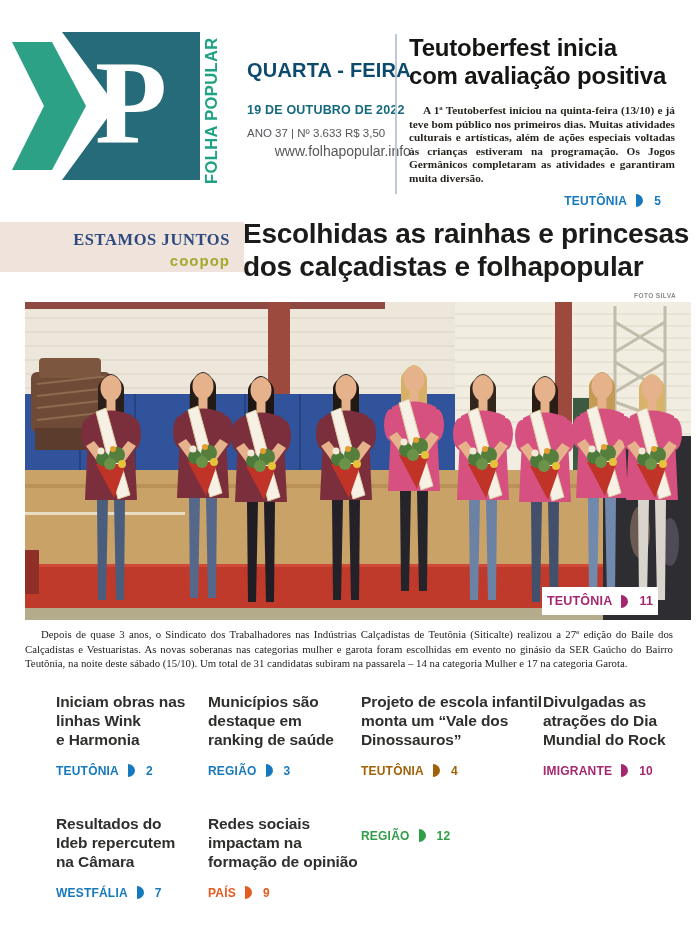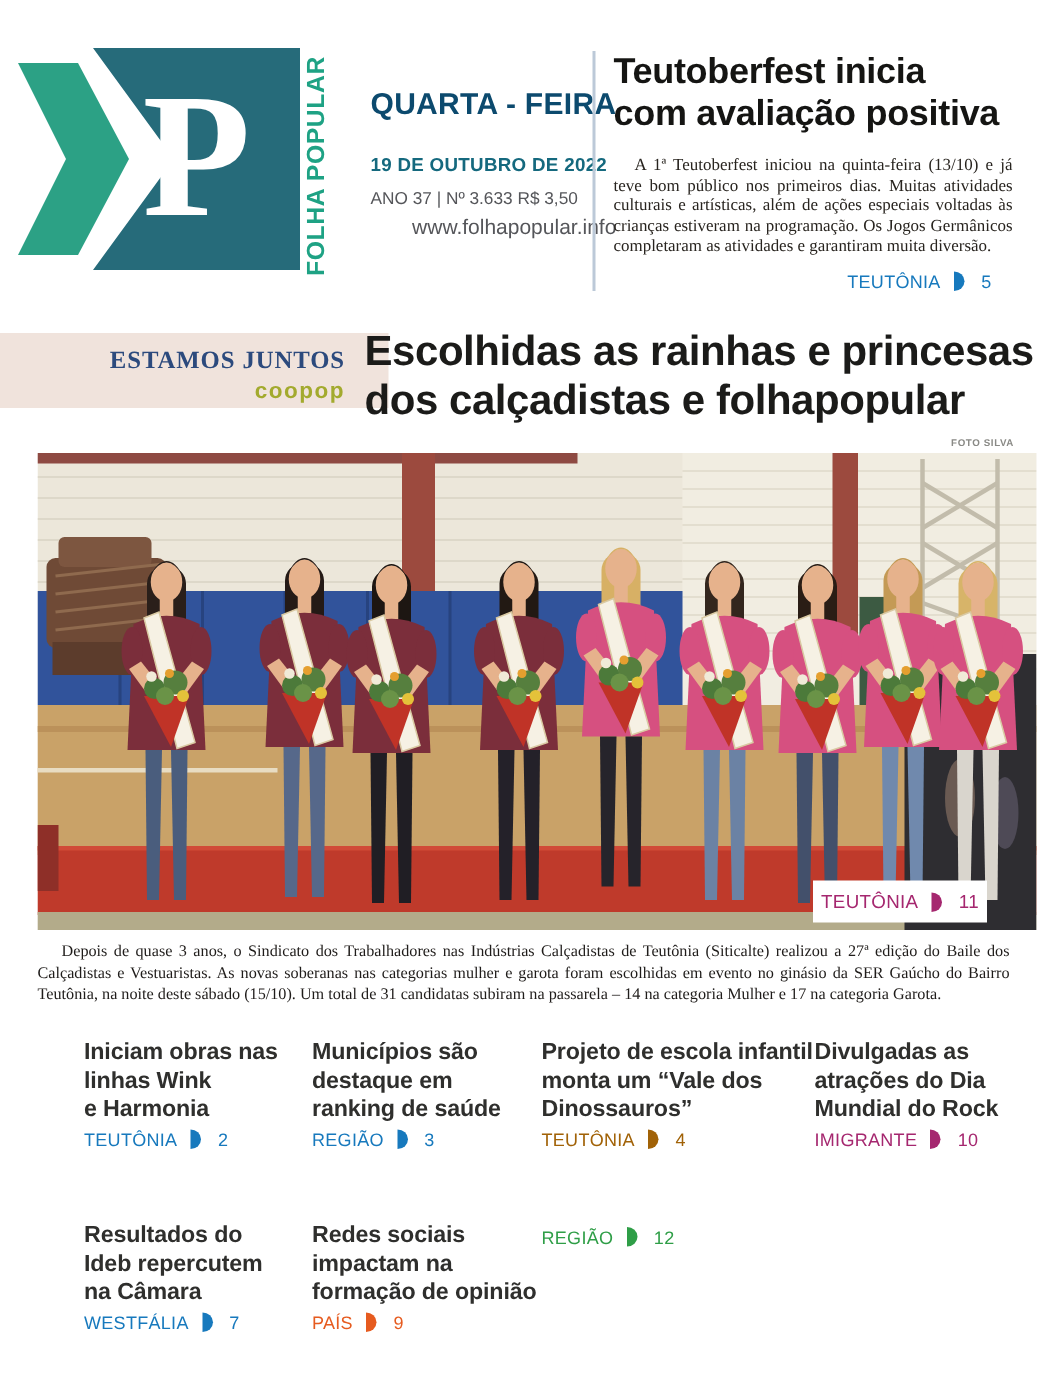--- a/index.html
+++ b/index.html
@@ -14,30 +14,30 @@
   .mh-date .d1{font-weight:bold;font-size:20px;color:#0c4a6e;letter-spacing:.2px;}
   .mh-date .d2{font-weight:bold;font-size:12.5px;color:#15697e;margin-top:24px;letter-spacing:.2px;}
   .mh-date .d3{font-size:11.5px;color:#55565a;margin-top:11px;}
   .mh-date .d4{font-size:14px;color:#55565a;margin-top:5px;text-align:right;}
   .vdiv{position:absolute;left:395px;top:34px;width:1.5px;height:160px;background:#bcc9d8;}
   
   .topstory{position:absolute;left:409px;top:34px;width:272px;}
   .topstory h1{margin:0;font-size:24px;line-height:28px;font-weight:bold;color:#151513;
                white-space:pre-line;letter-spacing:-.2px;}
   .topstory p{margin:14px 0 0 0;font-family:"Liberation Serif",serif;font-size:11.3px;
-              line-height:13.5px;text-align:justify;text-indent:14px;color:#28241f;width:266px;}
+              line-height:13.5px;text-align:justify;text-indent:14px;color:#28241f;width:266px;font-weight:bold;}
   .topstory .slabel{margin-top:9px;text-align:right;padding-right:20px;}
   
-  .slabel{font-weight:normal;font-size:12px;letter-spacing:.2px;}
+  .slabel{font-weight:bold;font-size:12px;letter-spacing:.2px;}
   .slabel .arrow{display:inline-block;width:7px;height:13px;margin:0 11px 0 9px;
                  background:currentColor;border-radius:0 100% 100% 0/0 50% 50% 0;
                  vertical-align:-2px;}
   
   .ad{position:absolute;left:0;top:222px;width:244px;height:50px;background:#f0e3dc;
-      text-align:right;padding-right:15px;}
+      text-align:right;padding-right:0;}
   .ad .l1{font-family:"Liberation Serif",serif;font-weight:bold;font-size:16.5px;
           color:#2c4a7d;margin:8px 14px 0 0;letter-spacing:.6px;}
   .ad .l2{font-weight:bold;font-size:15px;color:#a3aa2e;margin:2px 14px 0 0;letter-spacing:1px;}
   
   .lead-h{position:absolute;left:243px;top:218px;width:453px;margin:0;
           font-size:28px;line-height:32.5px;font-weight:bold;color:#1b1b19;
           white-space:pre-line;letter-spacing:-.3px;}
   .photo-credit{position:absolute;right:20px;top:292px;font-size:6.5px;font-weight:bold;
                 color:#8a8a86;letter-spacing:.4px;}
   .photo-wrap{position:absolute;left:25px;top:302px;width:666px;height:318px;}
@@ -46,21 +46,21 @@
                display:flex;align-items:center;justify-content:center;color:#a5276f;}
   .photo-badge.slabel{font-size:12.5px;}
   .caption{position:absolute;left:25px;top:627px;width:648px;margin:0;
            font-family:"Liberation Serif",serif;font-size:10.8px;line-height:14.6px;
            text-align:justify;text-indent:16px;color:#1f1c1a;}
   
   .teasers{position:absolute;left:56px;top:692px;width:650px;display:grid;
            grid-template-columns:152px 153px 182px 1fr;grid-template-rows:122px auto;}
   .teaser h3{margin:0;font-size:15.5px;line-height:19px;font-weight:bold;color:#2f2f2d;
              white-space:pre-line;letter-spacing:-.1px;}
-  .teaser .slabel{margin-top:4px;}
+  .teaser .slabel{margin-top:15px;}
 </style>
 </head>
 <body>
 
 <div id="page">
 
   <svg id="logo-svg" viewBox="0 0 192 154">
     <polygon points="52,2 190,2 190,150 52,150 106,76" fill="#266b7a"></polygon>
     <polygon points="2,12 42,12 76,76 42,140 2,140 34,76" fill="#2ca185"></polygon>
     <text x="121" y="113" font-family="Liberation Serif,serif" font-weight="bold" font-size="118" fill="#ffffff" text-anchor="middle">P</text>

